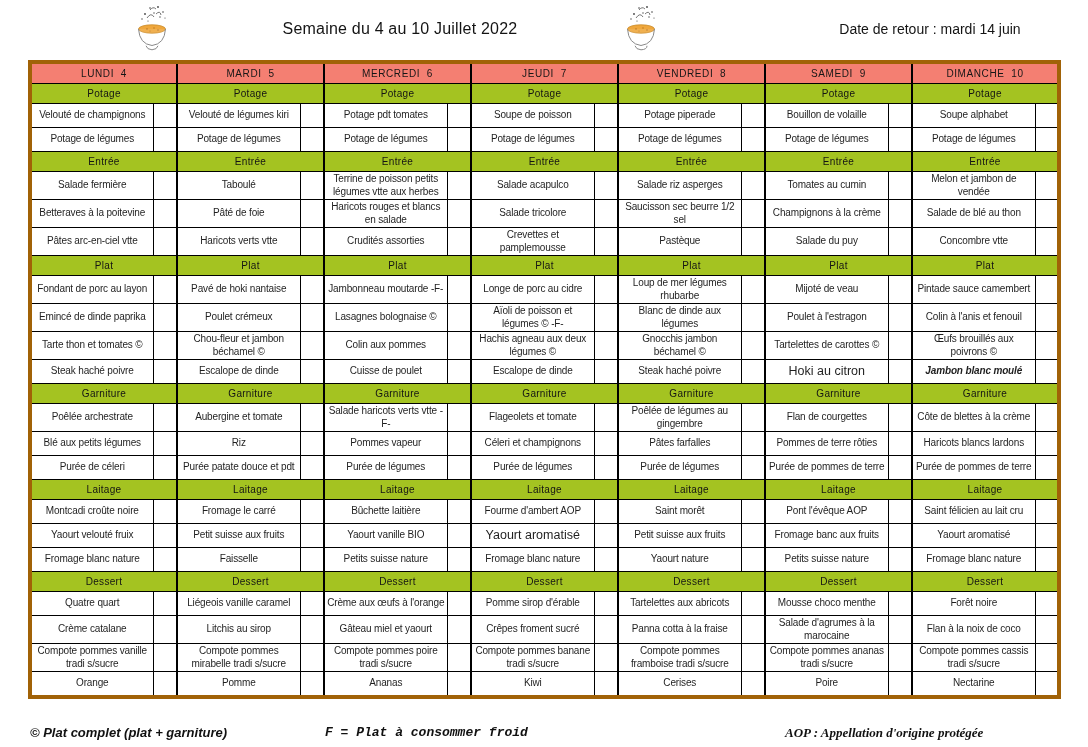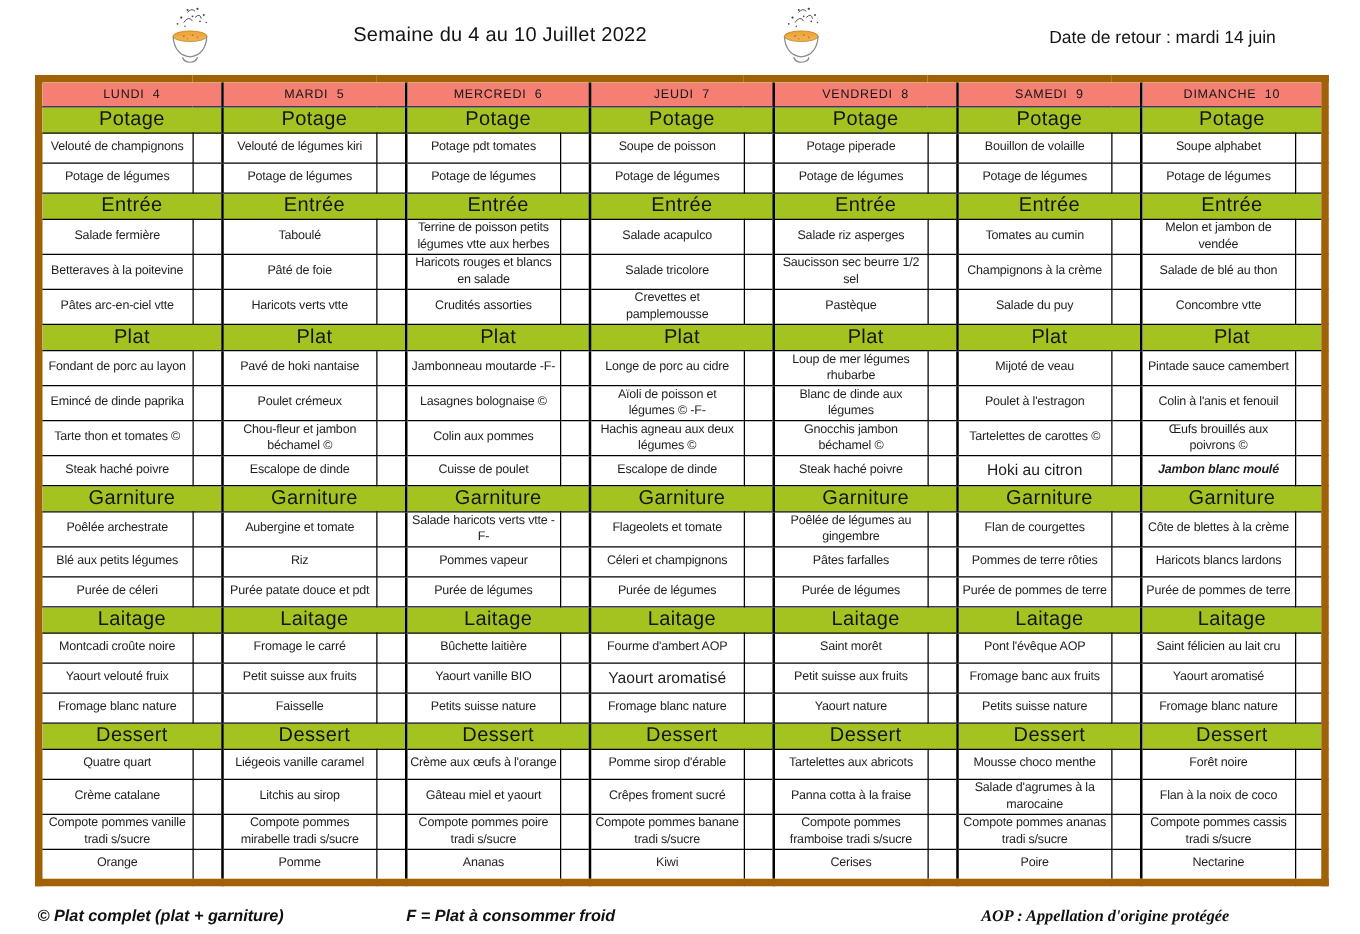--- a/index.html
+++ b/index.html
@@ -16,51 +16,51 @@
     position:absolute;left:180px;top:20px;width:440px;text-align:center;
     font-size:16px;letter-spacing:.2px;color:#141414;
   }
   .return-date{
     position:absolute;left:800px;top:21px;width:260px;text-align:center;
     font-size:14px;color:#141414;
   }
   .menu-wrap{position:absolute;left:28px;top:60px;}
   table.menu{
     border-collapse:collapse;table-layout:fixed;
-    border:6px solid #a16207;
+    border:4px solid #a16207;
   }
   table.menu col.main{width:123px;}
   table.menu col.tick{width:24px;}
   table.menu th,table.menu td{
     border:1px solid #000;text-align:center;vertical-align:middle;
     font-weight:400;padding:1px 2px;overflow:hidden;
   }
   .day-start{border-left:2px solid #000 !important;}
   th.day-header{
     background:var(--day-bg,#f47f72);height:17px;font-size:10px;
     letter-spacing:.6px;white-space:pre;color:#161616;
   }
   td.section-header{
-    background:var(--section-bg,#a4c321);height:17px;font-size:16px;
+    background:var(--section-bg,#a4c321);height:17px;font-size:10px;
     letter-spacing:.3px;color:#141414;
   }
   tr.item-row td{height:21px;}
   td.item-cell{
     font-size:10px;line-height:1.25;letter-spacing:-.15px;background:#fff;
   }
   td.order-cell{background:#fff;}
   td.item-cell.large{font-size:12.5px;letter-spacing:0;}
   td.item-cell.bold-italic{font-weight:700;font-style:italic;}
   .footer{position:absolute;left:0;top:725px;width:1088px;height:22px;}
   .footer span{
     position:absolute;top:0;font-size:13px;font-style:italic;font-weight:700;
     color:#111;letter-spacing:0;text-align:center;
   }
   .footnote-complete{left:30px;}
-  .footnote-cold{left:325px;}
+  .footnote-cold{left:325px;font-family:Liberation Mono, monospace;}
   .footnote-aop{left:785px;font-family:Liberation Serif, serif;}
 </style>
 </head>
 <body style="--day-bg: #f47f72; --section-bg: #a4c321;">
 
 <div class="topbar">
   <svg class="soup-icon one" viewBox="0 0 50 50">
     <g stroke="#555" stroke-width="0.8" fill="none">
       <path d="M20 14 Q24 8 27 13"></path>
         <path d="M29 10 Q33 6 34 11"></path>

